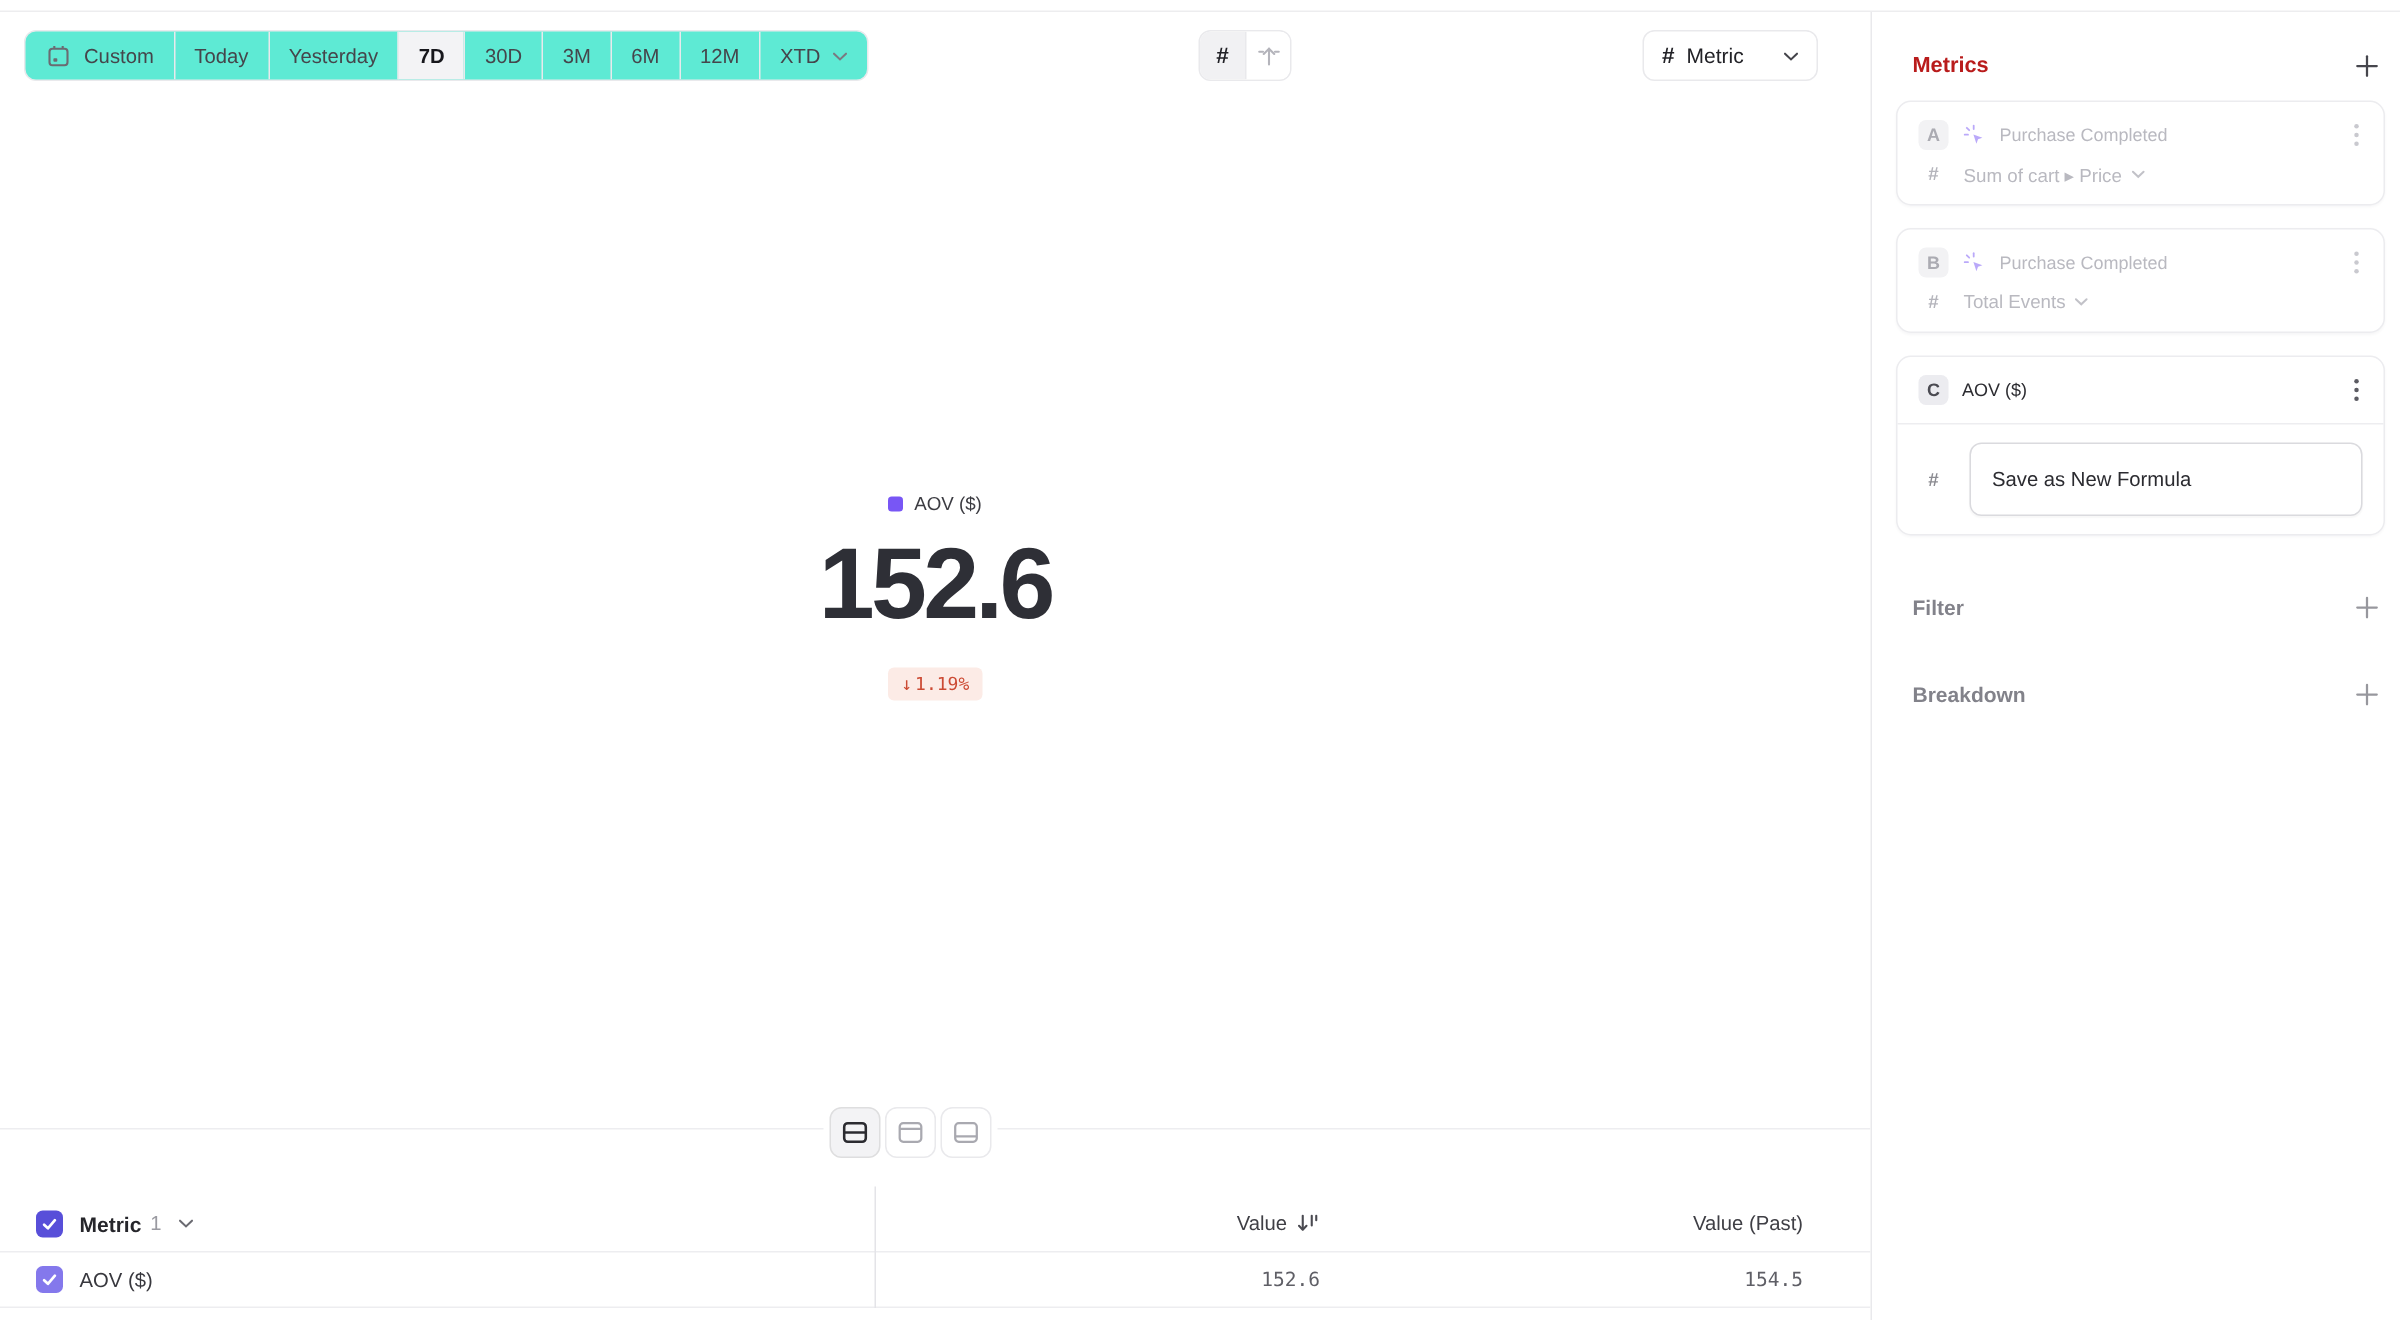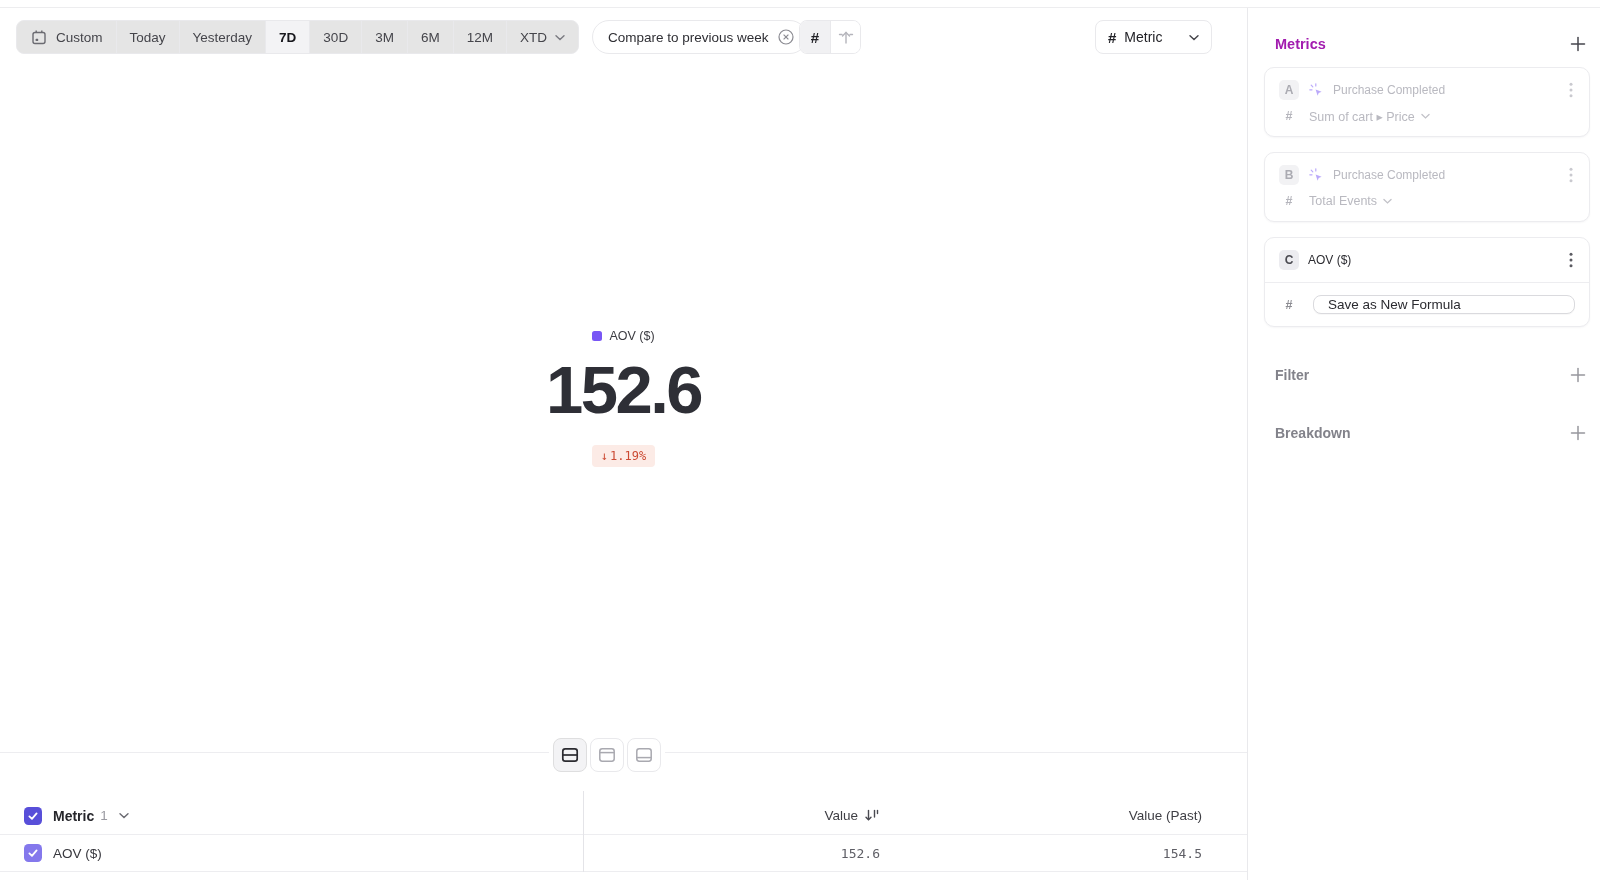--- a/index.html
+++ b/index.html
@@ -21,21 +21,21 @@
     position:relative;background:#fff;color:var(--text-dark);
     font-family:"Liberation Sans",sans-serif;font-size:13.5px;
   }
   .hairline-top{position:absolute;top:7px;left:0;width:1600px;height:1px;background:#ededef}
 
   
   .main{position:absolute;left:0;top:8px;width:1247px;height:872px;background:#fff}
 
   
   .toolbar-item{position:absolute;top:12px;height:34px;display:flex;align-items:center}
-  .date-seg{left:16px;border:1px solid var(--border);border-radius:8px;background:#e5e5e5;overflow:hidden}
+  .date-seg{left:16px;border:1px solid var(--border);border-radius:8px;background:#5eead4;overflow:hidden}
   .seg{display:flex;align-items:center;gap:8px;height:32px;padding:0 13px;color:#45454b;
        border-left:1px solid var(--border);cursor:pointer;white-space:nowrap}
   .seg:first-child{border-left:none}
   .seg.active{background:#f3f3f5;color:#17171c;font-weight:700}
   .chip{left:592px;border:1px solid var(--border);border-radius:17px;padding:0 11px 0 15px;gap:8px;color:#2f2f34}
   .mini-toggle{left:799px;border:1px solid var(--border);border-radius:8px;overflow:hidden;background:#fff}
   .mini-toggle .cell{width:30px;height:32px;display:flex;align-items:center;justify-content:center;
        color:#b4b4bb;cursor:pointer;border-left:1px solid var(--border);background:#fff}
   .mini-toggle .cell:first-child{border-left:none}
   .mini-toggle .cell.active{background:#f1f1f3;color:#222227;font-weight:600;font-size:15px}
@@ -80,21 +80,21 @@
   .hdr-metric{font-weight:700;color:#26262b;font-size:14px}
   .hdr-index{color:#9a9aa1;font-size:13.5px;margin-left:-5px}
   .hdr-col{color:#3f3f45;font-size:13.5px}
   .cell-name{color:#38383e;font-size:13.5px}
   .cell-num{font-family:"DejaVu Sans Mono",monospace;font-size:13px;color:#5f5f66}
 
   
   .sidebar{position:absolute;left:1247px;top:8px;width:353px;height:872px;background:#fff;
        border-left:1px solid var(--border);padding:28px 10px 0 16px}
   .side-head{display:flex;align-items:center;justify-content:space-between;margin:0 4px 0 11px}
-  .side-head .t{font-size:14.5px;font-weight:700;color:#a21caf}
+  .side-head .t{font-size:14.5px;font-weight:700;color:#b91c1c}
   .plus{color:#46464d;cursor:pointer;display:inline-flex}
   .plus.gray{color:#97979d}
   .card{border:1px solid #ececef;border-radius:10px;background:#fff;margin-top:15px;
        padding:12px 14px;box-shadow:0 1px 2px rgba(25,25,46,.04)}
   .card:first-of-type{margin-top:20px}
   .card-row1{display:flex;align-items:center;gap:9px;height:20px}
   .badge{width:20px;height:20px;border-radius:5px;background:#f2f2f4;color:#ababb2;font-size:12px;
        font-weight:600;display:flex;align-items:center;justify-content:center;flex:none}
   .card-title{font-size:12px;font-weight:500;flex:1;white-space:nowrap;overflow:hidden}
   .card.muted .card-title{color:var(--text-muted)}
@@ -104,21 +104,21 @@
   .type-hash{font-size:12.5px;font-weight:600;width:20px;text-align:center;color:#b5b5bc}
   .agg{font-size:12.5px;color:var(--text-muted);display:flex;align-items:center;gap:6px}
   .card.formula .badge{background:#ececf0;color:#4b4b52}
   .card.formula .card-title{color:#2c2c31}
   .card.formula .kebab{color:#5b5b62}
   .formula-input{margin-top:10px;height:32px;background:#f4f4f6;border-radius:8px;display:flex;
        align-items:center;padding:0 12px;font-size:13.5px;color:#2c2c31;cursor:text}
   .formula-divider{height:1px;background:#ededf0;margin:12px -14px 0}
   .formula-footer{display:flex;align-items:center;margin-top:12px}
   .formula-footer .type-hash{color:#8c8c92}
-  .save-btn{flex:1;margin-left:14px;height:19px;border:1px solid #dadade;border-radius:8px;
+  .save-btn{flex:1;margin-left:14px;height:49px;border:1px solid #dadade;border-radius:8px;
        background:#fff;display:flex;align-items:center;padding:0 14px;font-size:13.5px;
        font-weight:500;color:#2b2b30;cursor:pointer;box-shadow:0 1px 1px rgba(0,0,0,.03)}
   .section-row{display:flex;align-items:flex-end;justify-content:space-between;margin-left:11px;margin-right:4px}
   .section-row .t{font-size:14px;font-weight:600;color:#82828a}
   .sec-filter{margin-top:40px}
   .sec-breakdown{margin-top:42px}
 </style>
 </head>
 <body>
 
@@ -162,30 +162,20 @@
     <div class="seg">
       <span>XTD</span>
       <span class="icon">
         <svg width="10" height="9" viewBox="0 0 10 9" fill="none" stroke="#7a7a81" stroke-width="1.4" stroke-linecap="round">
             <polyline points="1,2.8 5,6.6 9,2.8"></polyline>
           </svg>
       </span>
     </div>
   </div>
 
-  <div class="toolbar-item chip">
-    <span>Compare to previous week</span>
-    <span class="icon">
-      <svg width="18" height="18" viewBox="0 0 18 18" fill="none" stroke="#8b8b92" stroke-width="1.2">
-        <circle cx="9" cy="9" r="7"></circle>
-          <line x1="6.6" y1="6.6" x2="11.4" y2="11.4"></line>
-          <line x1="11.4" y1="6.6" x2="6.6" y2="11.4"></line>
-      </svg>
-    </span>
-  </div>
 
   <div class="toolbar-item mini-toggle">
     <div class="cell active">
       <span>#</span>
     </div>
     <div class="cell">
       <span class="icon">
         <svg width="18" height="18" viewBox="0 0 18 18" fill="none" stroke="currentColor" stroke-width="1.4" stroke-linecap="round">
           <line x1="9" y1="4.5" x2="9" y2="15"></line>
             <polyline points="5.5,8 9,4.5 12.5,8"></polyline>

